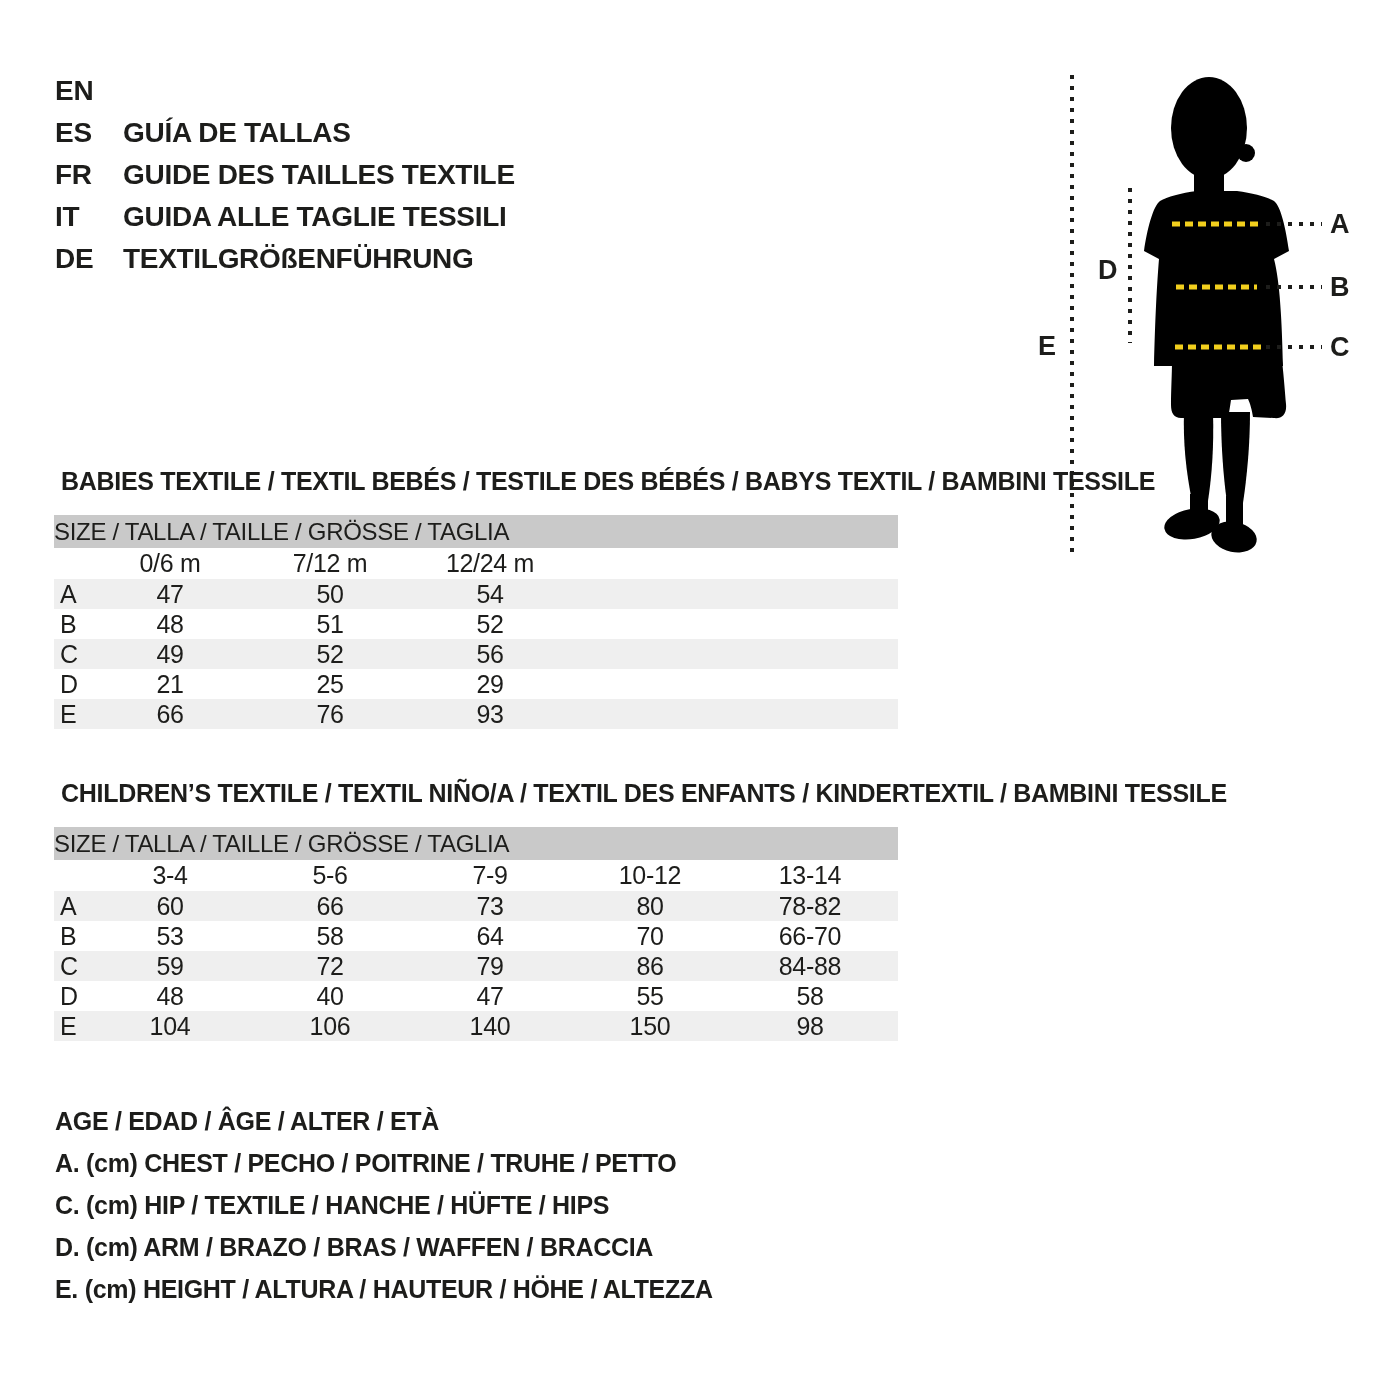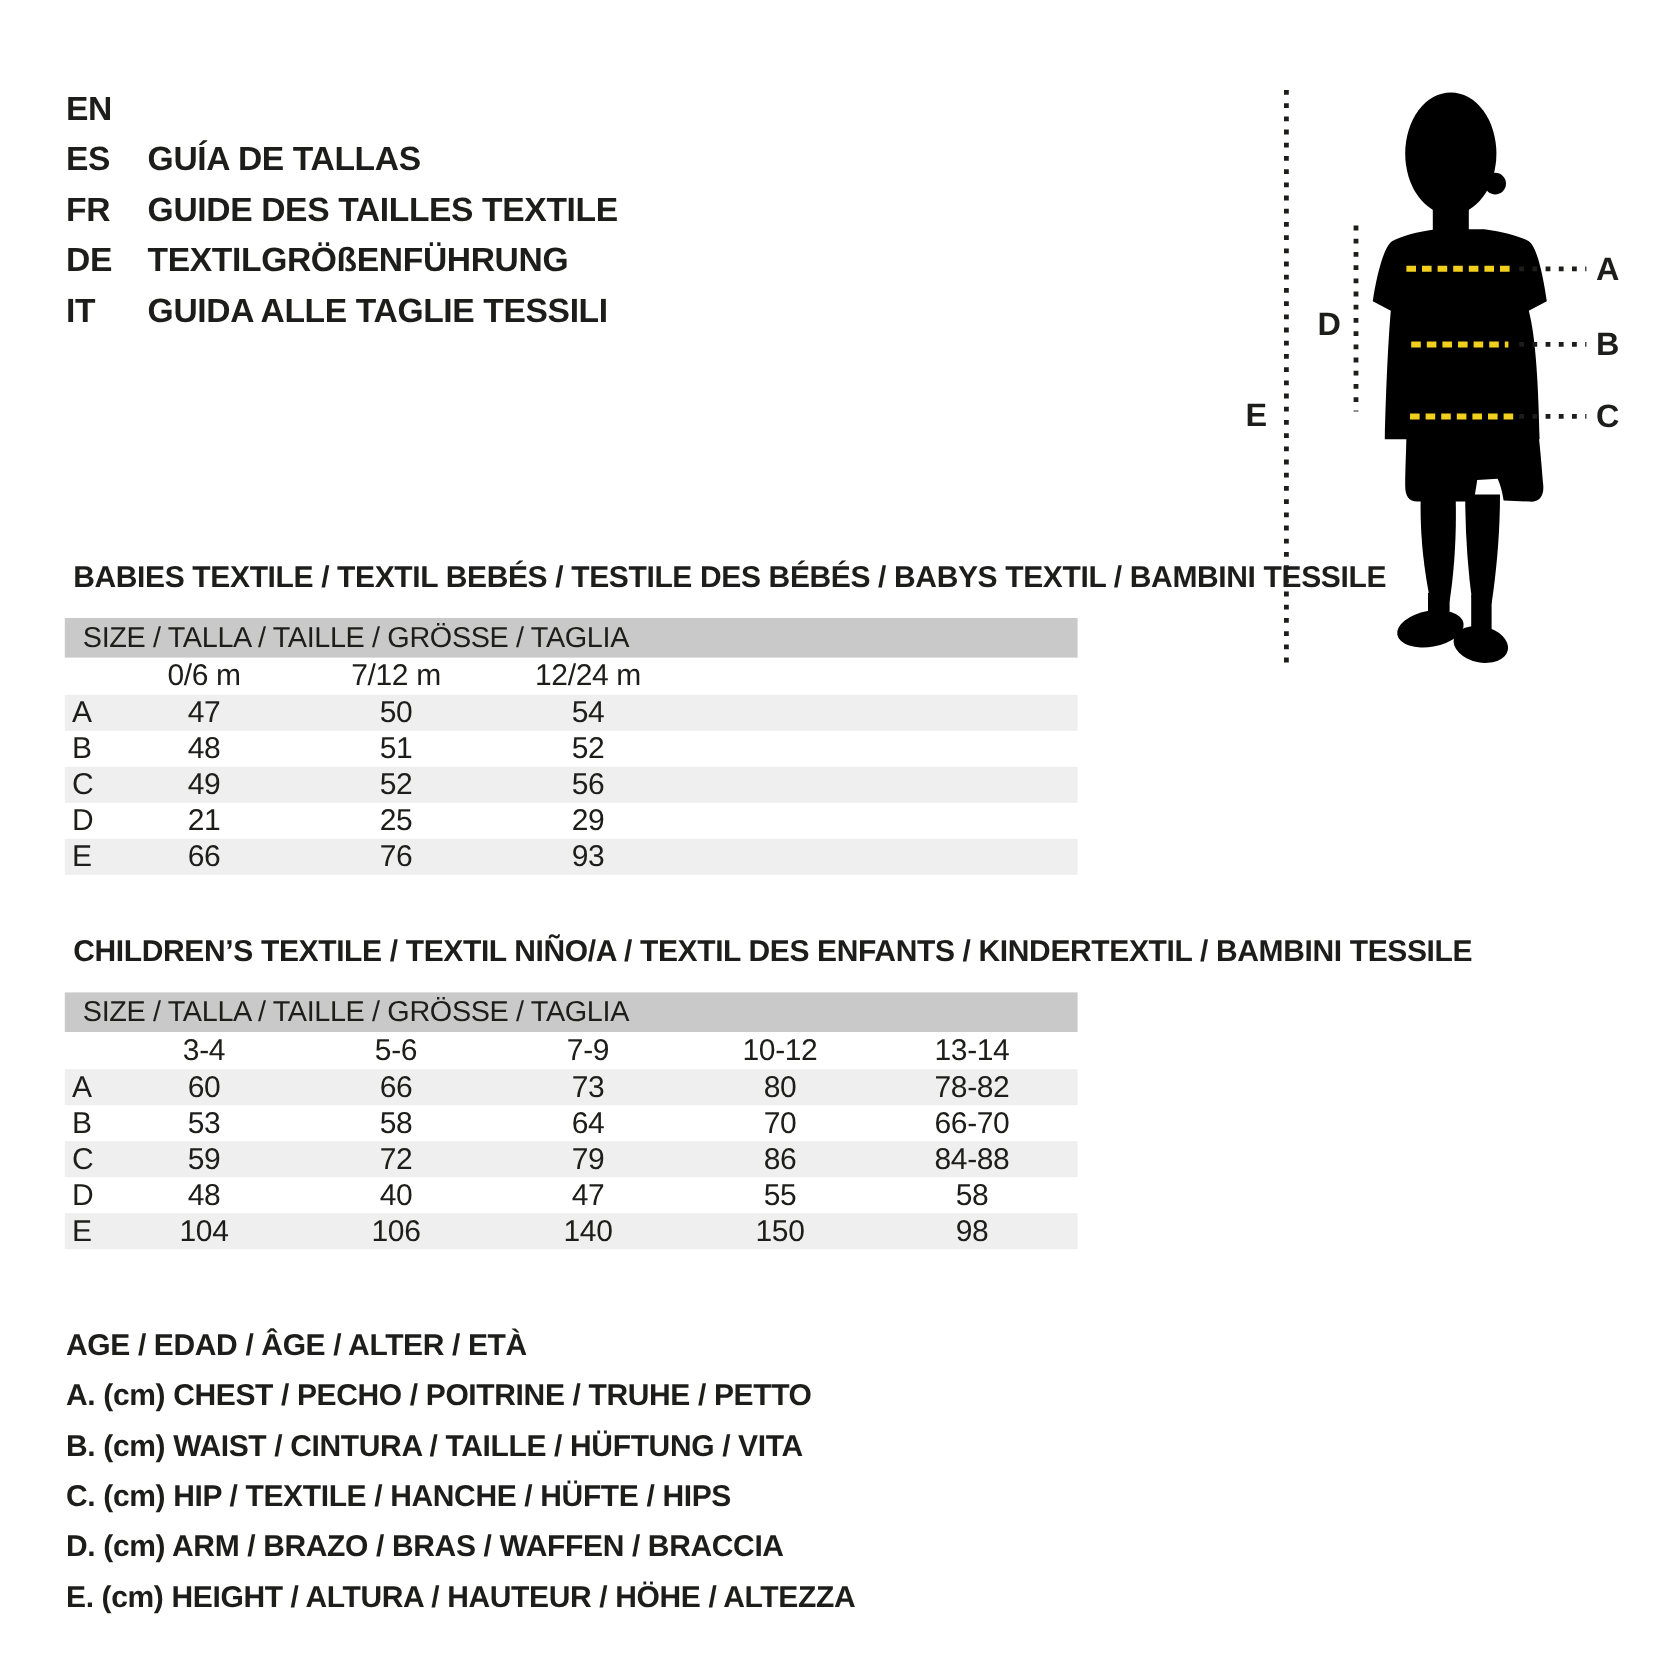--- a/index.html
+++ b/index.html
@@ -13,21 +13,21 @@
   .lang-code{width:68px;}
   
   .sec-title{position:absolute;left:61px;font-size:25px;font-weight:700;white-space:nowrap;}
   .babies-title{top:467px;}
   .children-title{top:779px;}
   
   .size-table{position:absolute;left:54px;width:844px;}
   .babies-table{top:515px;}
   .children-table{top:827px;}
   .size-bar{height:33px;background:#c9c9c9;display:flex;align-items:center;
-            padding-left:15px;font-size:24px;font-weight:400;box-sizing:border-box;}
+            padding-left:0;font-size:24px;font-weight:400;box-sizing:border-box;}
   .thead{height:31px;display:flex;align-items:center;font-size:25px;font-weight:400;}
   .trow{height:30px;display:flex;align-items:center;font-size:25px;font-weight:400;}
   .trow.alt{background:#efefef;}
   .cl{width:36px;padding-left:6px;box-sizing:border-box;}
   .c{width:160px;text-align:center;}
   
   .legend{position:absolute;left:55px;top:1100px;}
   .legend-line{height:42px;display:flex;align-items:center;font-size:25px;font-weight:700;white-space:nowrap;text-align:center;}
   
   .figure{position:absolute;left:1000px;top:60px;}
@@ -46,26 +46,26 @@
     </div>
     <div class="lang-row">
       <span class="lang-code">ES</span>
       <span>GUÍA DE TALLAS</span>
     </div>
     <div class="lang-row">
       <span class="lang-code">FR</span>
       <span>GUIDE DES TAILLES TEXTILE</span>
     </div>
     <div class="lang-row">
+      <span class="lang-code">IT</span>
+      <span>GUIDA ALLE TAGLIE TESSILI</span>
+    </div>
+    <div class="lang-row">
       <span class="lang-code">DE</span>
       <span>TEXTILGRÖßENFÜHRUNG</span>
-    </div>
-    <div class="lang-row">
-      <span class="lang-code">IT</span>
-      <span>GUIDA ALLE TAGLIE TESSILI</span>
     </div>
   </div>
 
   <svg class="figure" width="400" height="520" viewBox="0 0 400 520">
     <g fill="#000000">
       <ellipse cx="209" cy="68" rx="38" ry="51"></ellipse>
       <circle cx="246" cy="93" r="9"></circle>
       <rect x="194" y="100" width="30" height="45"></rect>
       <path d="M197,131 C181,133 167,137 160,141 C153,146 147,170 144,191 L159,199
                C157,222 155,262 154,306 L283,306 C282,262 280,222 274,199 L289,191
@@ -190,19 +190,18 @@
       <span class="c">106</span>
       <span class="c">140</span>
       <span class="c">150</span>
       <span class="c">98</span>
     </div>
   </div>
 
   <div class="legend">
     <div class="legend-line">AGE / EDAD / ÂGE / ALTER / ETÀ</div>
     <div class="legend-line">A. (cm) CHEST / PECHO / POITRINE / TRUHE / PETTO</div>
-    <div class="legend-line">B. (cm) WAIST / CINTURA / TAILLE / HÜFTUNG / VITA</div>
     <div class="legend-line">C. (cm) HIP / TEXTILE / HANCHE / HÜFTE / HIPS</div>
     <div class="legend-line">D. (cm) ARM / BRAZO / BRAS / WAFFEN / BRACCIA</div>
     <div class="legend-line">E. (cm) HEIGHT / ALTURA / HAUTEUR / HÖHE / ALTEZZA</div>
   </div>
 
 </div>
 
 </body></html>

